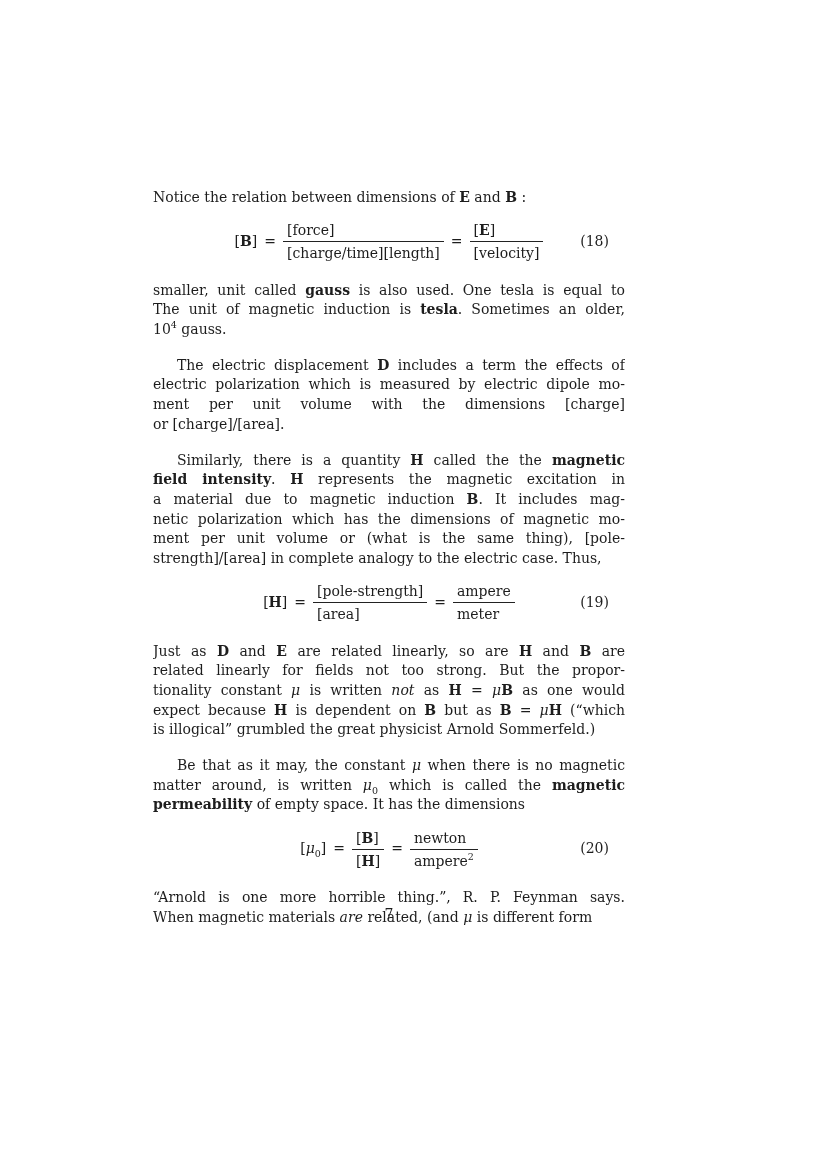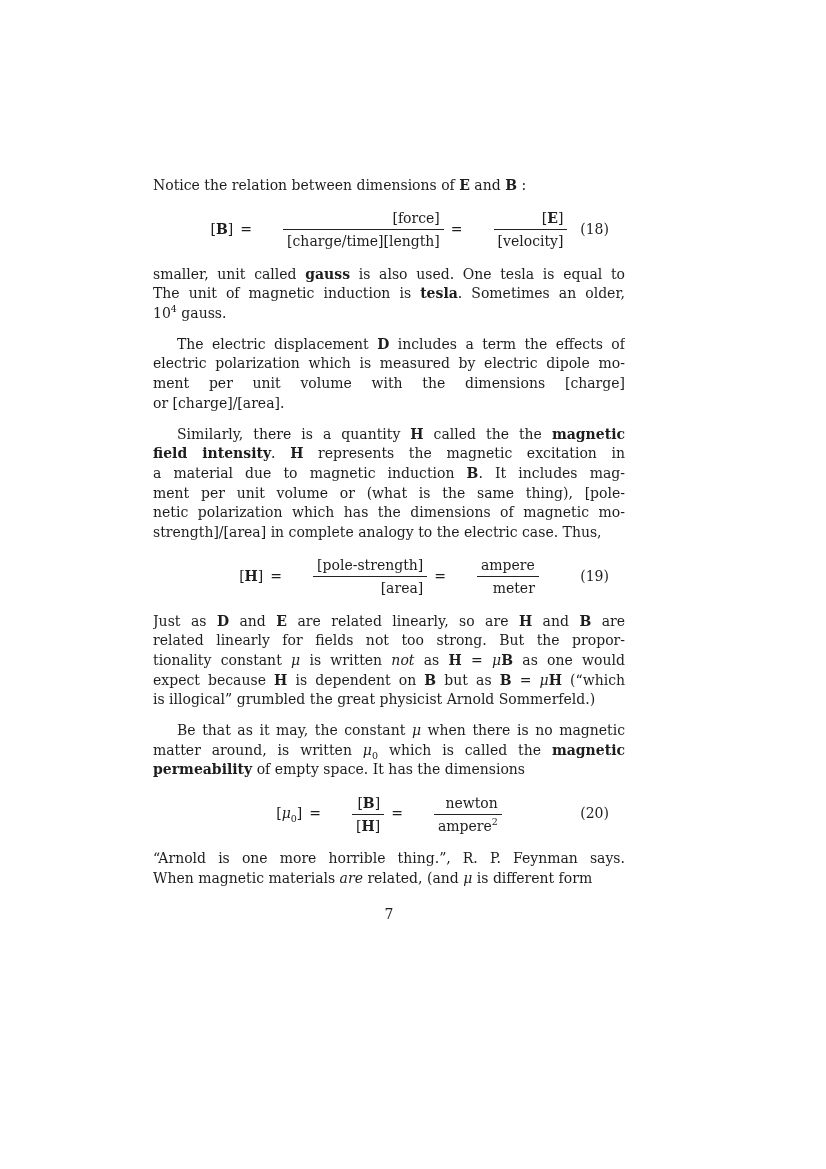--- a/index.html
+++ b/index.html
@@ -21,21 +21,21 @@
     background: #ffffff;
   }
   .content {
     position: absolute;
     left: 153px;
     top: 172px;
     width: 472px;
     font-size: 14px;
     line-height: 19.7px;
   }
-  .para { margin: 4px 0 11px 0; }
+  .para { margin: 16px 0 11px 0; }
   .line {
     text-align: justify;
     text-align-last: justify;
     height: 19.7px;
     overflow: hidden;
   }
   .line.last { text-align-last: left; }
   .indent { display: inline-block; width: 24px; }
   .b { font-weight: bold; }
   .i { font-style: italic; }
@@ -45,21 +45,21 @@
   .equation {
     position: relative;
     display: flex;
     align-items: center;
     justify-content: center;
     margin: 5px 0 12px 0;
     min-height: 46px;
   }
   .eq-row { display: flex; align-items: center; }
   .eq-sign { margin: 0 7px; }
-  .frac { display: inline-block; text-align: right; vertical-align: middle; margin-left: 24px; }
+  .frac { display: inline-block; text-align: left; vertical-align: middle; }
   .frac .num {
     display: block;
     border-bottom: 1px solid #222222;
     padding: 0 4px 2px 4px;
     line-height: 18px;
   }
   .frac .den {
     display: block;
     padding: 2px 4px 0 4px;
     line-height: 18px;
@@ -116,22 +116,22 @@
         <div class="line"><span class="indent"></span><span>The electric displacement </span><span class="b">D</span><span> includes a term the effects of</span></div>
         <div class="line"><span>electric polarization which is measured by electric dipole mo-</span></div>
         <div class="line"><span>ment per unit volume with the dimensions [charge][length]/[volume]</span></div>
         <div class="line last"><span>or [charge]/[area].</span></div>
       </div>
 
     <div class="para">
         <div class="line"><span class="indent"></span><span>Similarly, there is a quantity </span><span class="b">H</span><span> called the the </span><span class="b">magnetic</span></div>
         <div class="line"><span class="b">field intensity</span><span>. </span><span class="b">H</span><span> represents the magnetic excitation in</span></div>
         <div class="line"><span>a material due to magnetic induction </span><span class="b">B</span><span>. It includes mag-</span></div>
+        <div class="line"><span>netic polarization which has the dimensions of magnetic mo-</span></div>
         <div class="line"><span>ment per unit volume or (what is the same thing), [pole-</span></div>
-        <div class="line"><span>netic polarization which has the dimensions of magnetic mo-</span></div>
         <div class="line last"><span>strength]/[area] in complete analogy to the electric case. Thus,</span></div>
       </div>
 
     <div class="equation">
       <div class="eq-row">
         <span><span>[</span><span class="b">H</span><span>]</span></span>
         <span class="eq-sign">=</span>
         <span class="frac">
             <span class="num"><span>[pole-strength]</span></span>
             <span class="den"><span>[area]</span></span>

